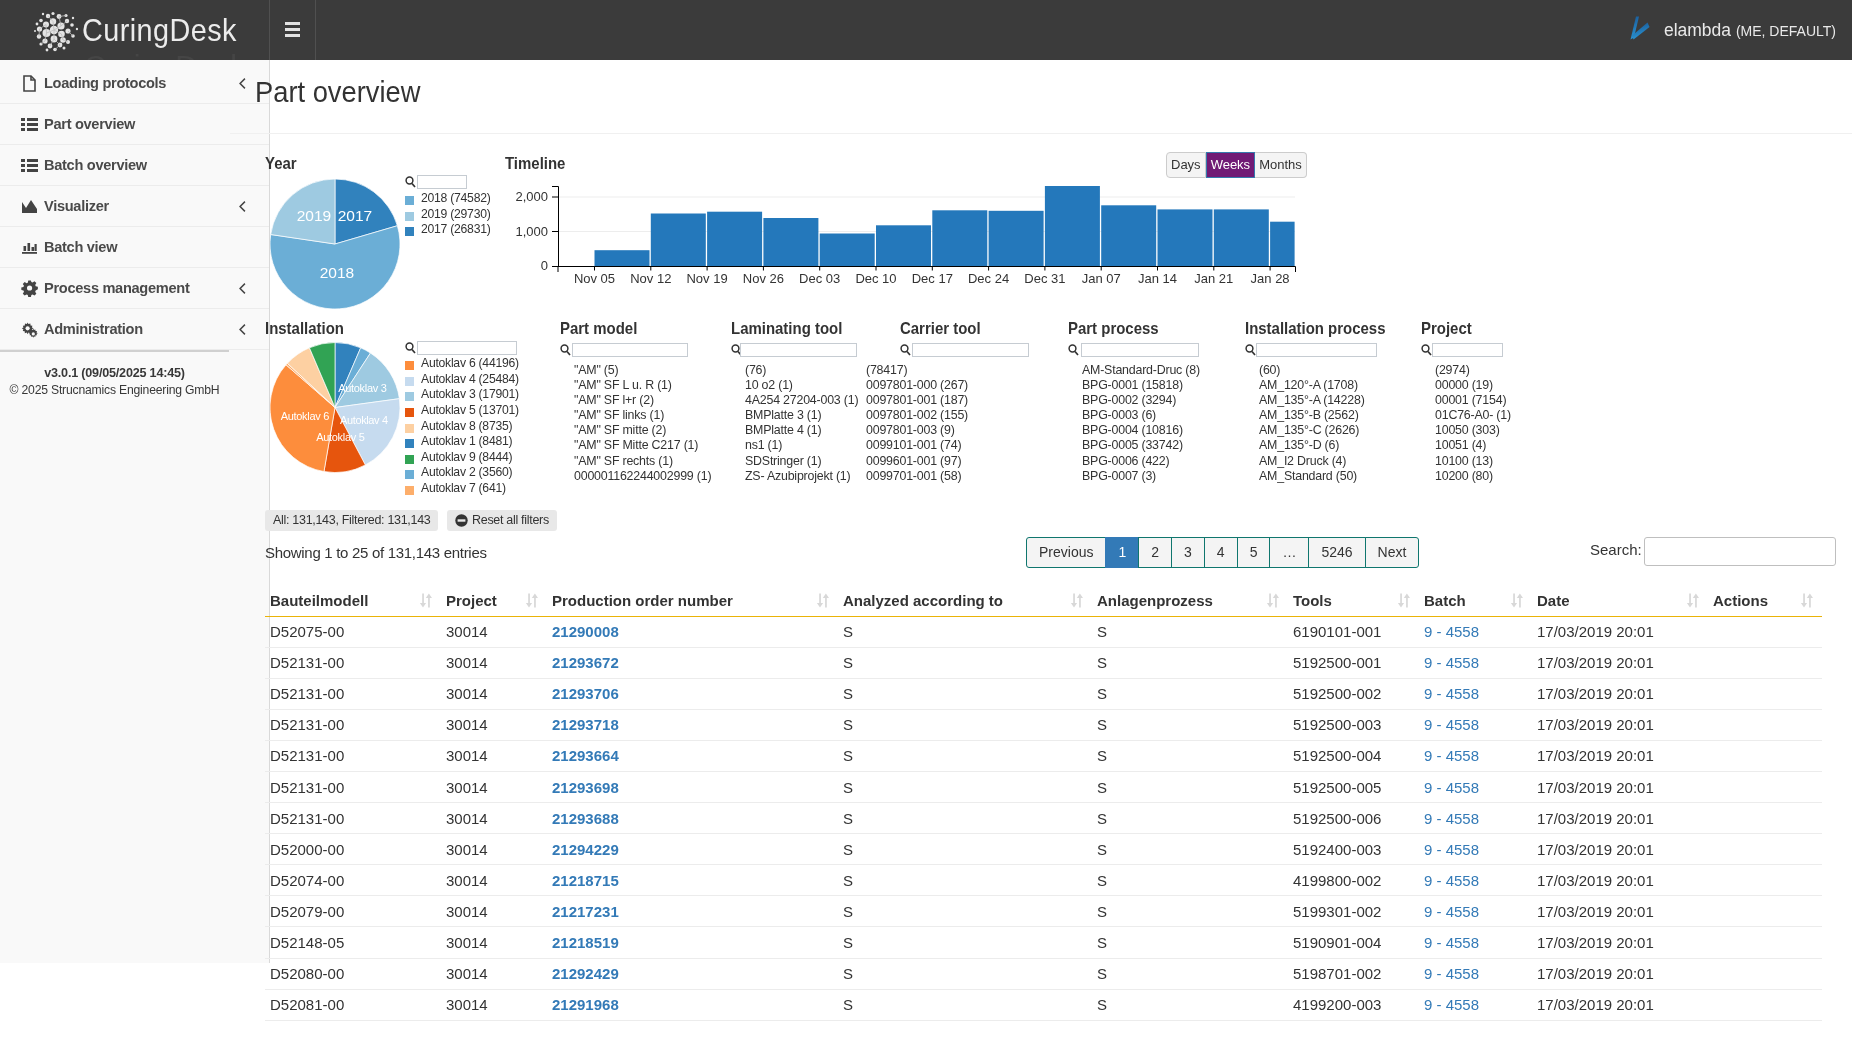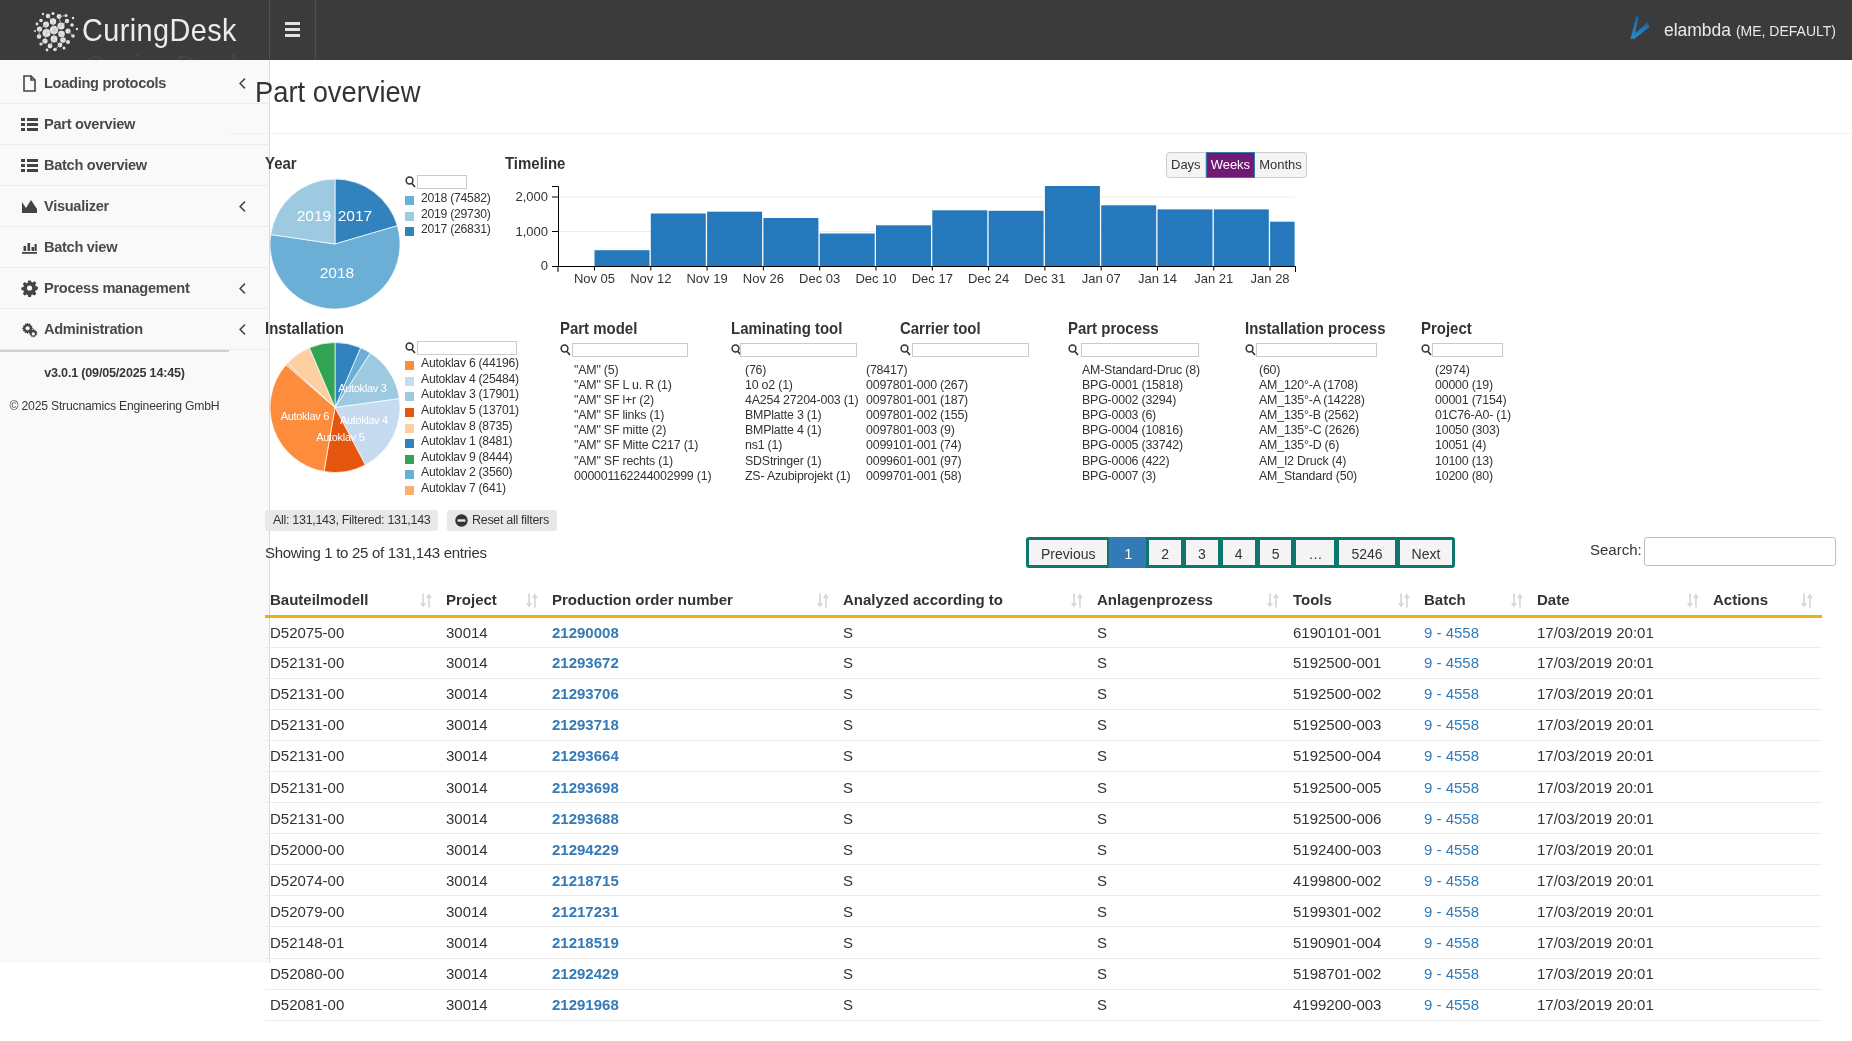--- a/index.html
+++ b/index.html
@@ -15,21 +15,21 @@
 #hamb div { height:3px; background:#e2e2e2; margin-bottom:3px; }
 #user { position:absolute; right:16px; top:0; height:44px; line-height:60px; color:#e9e9e9; font-size:17.5px; }
 #user .small { font-size:14px; }
 
 #sidebar { position:absolute; left:0; top:60px; width:270px; height:903px; background:#f9f9f9; border-right:1px solid #d9d9d9; padding-top:3px; }
 .sitem { position:relative; height:41px; border-bottom:1px solid #ececec; }
 .sitem .icon { position:absolute; left:21px; top:12px; width:17px; height:17px; }
 .sitem .lbl { position:absolute; left:44px; top:0; line-height:40px; font-size:14.6px; font-weight:700; color:#4a4a4a; letter-spacing:-0.3px; white-space:nowrap; }
 .sitem .chev { position:absolute; right:23px; top:14px; width:7px; height:13px; }
 #sfoot { position:absolute; left:0; top:290px; width:229px; border-top:2px solid #d0d0d0; text-align:center; padding-top:14px; font-size:12.6px; letter-spacing:-0.2px; color:#383838; }
-#sfoot .b { font-weight:700; margin-bottom:19px; }
+#sfoot .b { font-weight:700; margin-bottom:3px; }
 
 #title { position:absolute; left:255px; top:75px; font-size:30px; color:#333; transform:scaleX(0.91); transform-origin:left; white-space:nowrap; }
 #hr1 { position:absolute; left:230px; top:133px; width:1622px; height:1px; background:#f0f0f0; }
 .ctitle { position:absolute; font-size:17px; font-weight:700; color:#333; transform:scaleX(0.88); transform-origin:left top; white-space:nowrap; }
 .searchrow { position:absolute; height:15px; }
 .searchrow svg { position:absolute; left:0; top:1px; }
 .searchrow input { position:absolute; left:12px; top:0; height:14px; border:1px solid #c6ccd2; outline:none; background:#fff; }
 .legend { position:absolute; font-size:12.2px; letter-spacing:-0.25px; color:#333; }
 .legend .li { height:15.65px; position:relative; }
 .legend .sq { position:absolute; left:0; top:3px; width:9px; height:9px; }
@@ -39,29 +39,29 @@
 
 #tlbtns { position:absolute; left:1166px; top:152px; height:26px; font-size:13px; }
 #tlbtns span { float:left; height:26px; line-height:24px; padding:0 4px; border:1px solid #ccc; background:#f4f4f4; color:#333; }
 #tlbtns .on { background:#701a75; border-color:#3579ad; color:#fff; }
 #tlbtns .l { border-radius:4px 0 0 4px; }
 #tlbtns .r { border-radius:0 4px 4px 0; border-left:none; }
 
 .badge1 { position:absolute; background:#e8e8e8; border-radius:3px; font-size:12.5px; letter-spacing:-0.3px; color:#333; height:21px; line-height:21px; padding:0 8px; }
 
 #pgn { position:absolute; left:1026px; top:537px; height:31px; font-size:14px; }
-#pgn span { float:left; height:31px; line-height:29px; padding:0 12px; border:3px solid #0f766e; background:#f4f4f4; color:#333; margin-left:-1px; }
+#pgn span { float:left; height:31px; line-height:29px; padding:0 12px; border:1px solid #0f766e; background:#f4f4f4; color:#333; margin-left:-1px; }
 #pgn .first { border-radius:3px 0 0 3px; margin-left:0; }
 #pgn .last { border-radius:0 3px 3px 0; }
 #pgn .act { background:#337ab7; border-color:#337ab7; color:#fff; }
 #searchlbl { position:absolute; left:1590px; top:541px; font-size:15px; color:#333; }
 #searchbox { position:absolute; left:1644px; top:537px; width:192px; height:29px; border:1px solid #bfbfbf; border-radius:3px; outline:none; }
 
 #tbl { position:absolute; left:265px; top:585px; width:1557px; border-collapse:collapse; table-layout:fixed; font-size:15px; color:#333; }
-#tbl th { text-align:left; font-weight:700; padding:0 5px; height:31px; border-bottom:3px solid #eab308; position:relative; }
+#tbl th { text-align:left; font-weight:700; padding:0 5px; height:31px; border-bottom:1px solid #eab308; position:relative; }
 #tbl td { padding:0 5px; height:31.1px; border-bottom:1px solid #ececec; overflow:hidden; white-space:nowrap; }
 #tbl a { color:#337ab7; text-decoration:none; }
 #tbl .b a { font-weight:700; }
 .sico { position:absolute; right:8px; top:8px; }
 text { font-family:"Liberation Sans", sans-serif; }
 </style>
 </head>
 <body>
 <div id="navbar">
   <div id="ghostlogo">CuringDesk</div>
@@ -705,21 +705,21 @@
         <td>30014</td>
         <td class="b"><a>21217231</a></td>
         <td>S</td>
         <td>S</td>
         <td>5199301-002</td>
         <td><a>9 - 4558</a></td>
         <td>17/03/2019 20:01</td>
         <td></td>
       </tr>
 <tr>
-        <td>D52148-01</td>
+        <td>D52148-05</td>
         <td>30014</td>
         <td class="b"><a>21218519</a></td>
         <td>S</td>
         <td>S</td>
         <td>5190901-004</td>
         <td><a>9 - 4558</a></td>
         <td>17/03/2019 20:01</td>
         <td></td>
       </tr>
 <tr>

